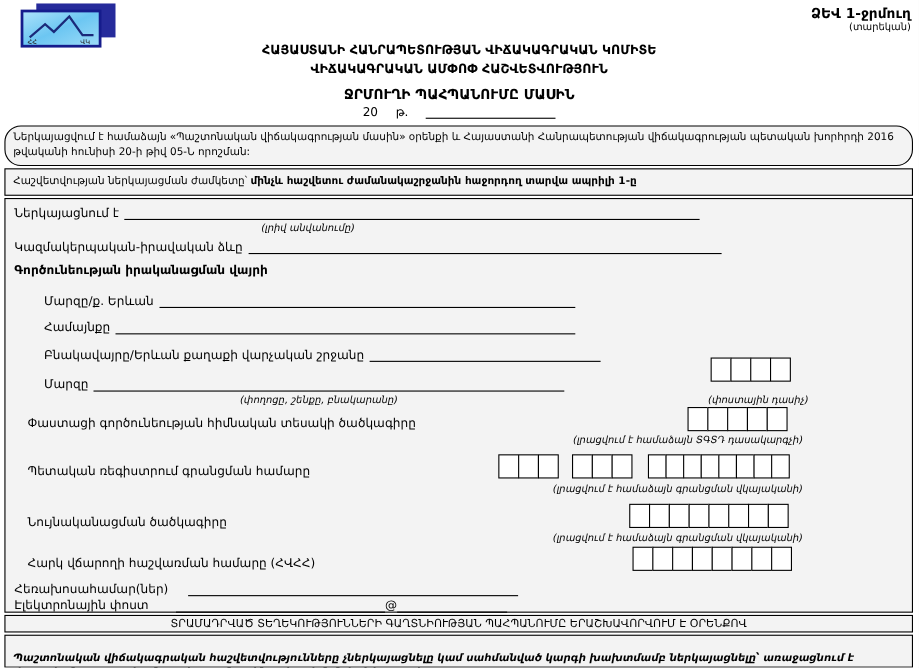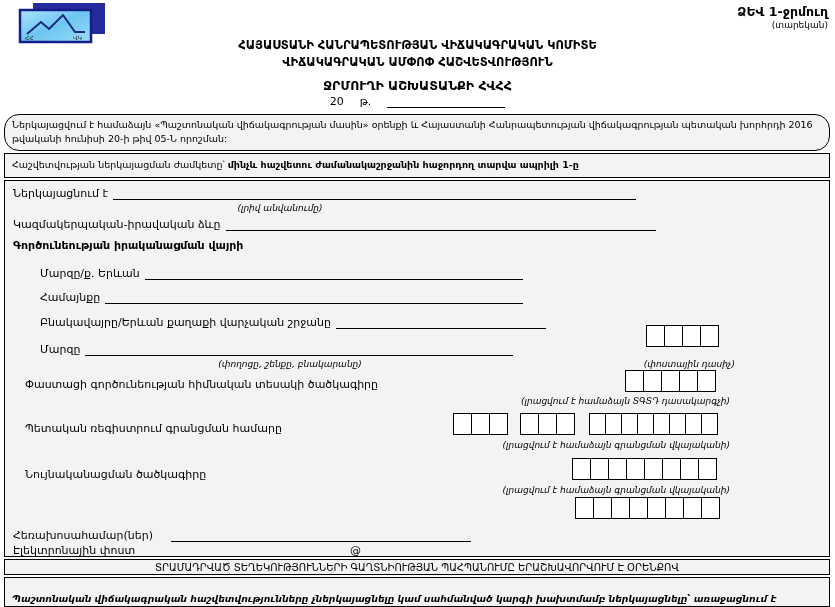--- a/index.html
+++ b/index.html
@@ -62,21 +62,21 @@
     </svg>
   </div>
 
   <div class="form-code">
     <div class="code">ՁԵՎ 1-ջրմուղ</div>
     <div class="sub">(տարեկան)</div>
   </div>
 
   <div class="hline h-org1">ՀԱՅԱՍՏԱՆԻ ՀԱՆՐԱՊԵՏՈՒԹՅԱՆ ՎԻՃԱԿԱԳՐԱԿԱՆ ԿՈՄԻՏԵ</div>
   <div class="hline h-org2">ՎԻՃԱԿԱԳՐԱԿԱՆ ԱՄՓՈՓ ՀԱՇՎԵՏՎՈՒԹՅՈՒՆ</div>
-  <div class="hline h-title">ՋՐՄՈՒՂԻ ԱՇԽԱՏԱՆՔԻ ՀՎՀՀ</div>
+  <div class="hline h-title">ՋՐՄՈՒՂԻ ՊԱՀՊԱՆՈՒՄԸ ՄԱՍԻՆ</div>
   <div class="year-row">
     <span>20</span>
     <span>թ.</span>
     <span class="ul"></span>
   </div>
 
   <div class="sec sec1">
     <span>Ներկայացվում է համաձայն «Պաշտոնական վիճակագրության մասին» օրենքի և Հայաստանի Հանրապետության վիճակագրության պետական խորհրդի 2016 թվականի հունիսի 20-ի թիվ 05-Ն որոշման:</span>
   </div>
 
@@ -175,20 +175,23 @@
         <div class="cell"></div>
         <div class="cell"></div>
         <div class="cell"></div>
         <div class="cell"></div>
         <div class="cell"></div>
         <div class="cell"></div>
         <div class="cell"></div>
       </div>
     <div class="caption cap-right" style="top:304px;left:480px;width:245px;">(լրացվում է համաձայն գրանցման վկայականի)</div>
 
+    <div class="row" style="top:324px;left:20px;">
+      <span>Հարկ վճարողի հաշվառման համարը (ՀՎՀՀ)</span>
+    </div>
     <div class="boxes" style="top:316px;left:570px;">
         <div class="cell"></div>
         <div class="cell"></div>
         <div class="cell"></div>
         <div class="cell"></div>
         <div class="cell"></div>
         <div class="cell"></div>
         <div class="cell"></div>
         <div class="cell"></div>
       </div>

